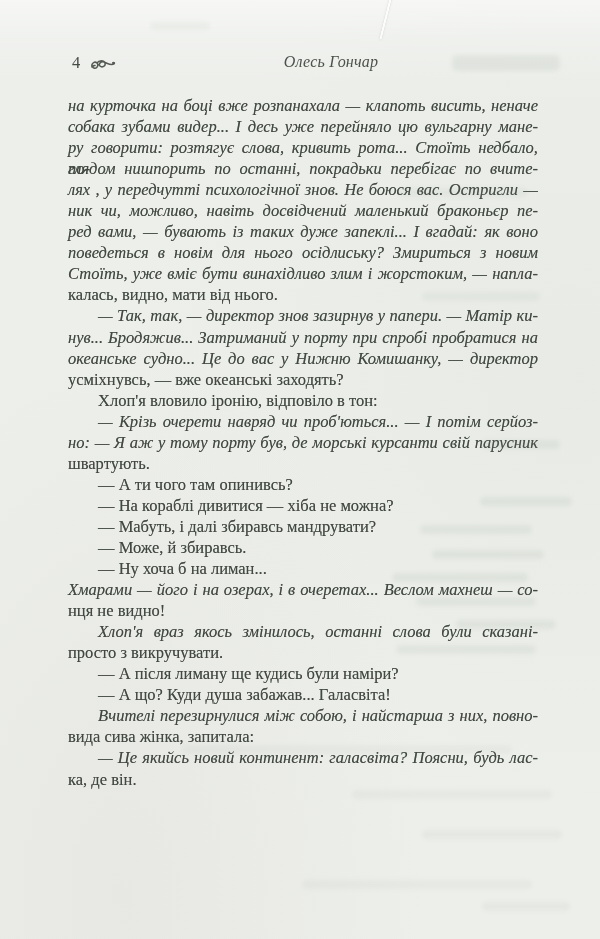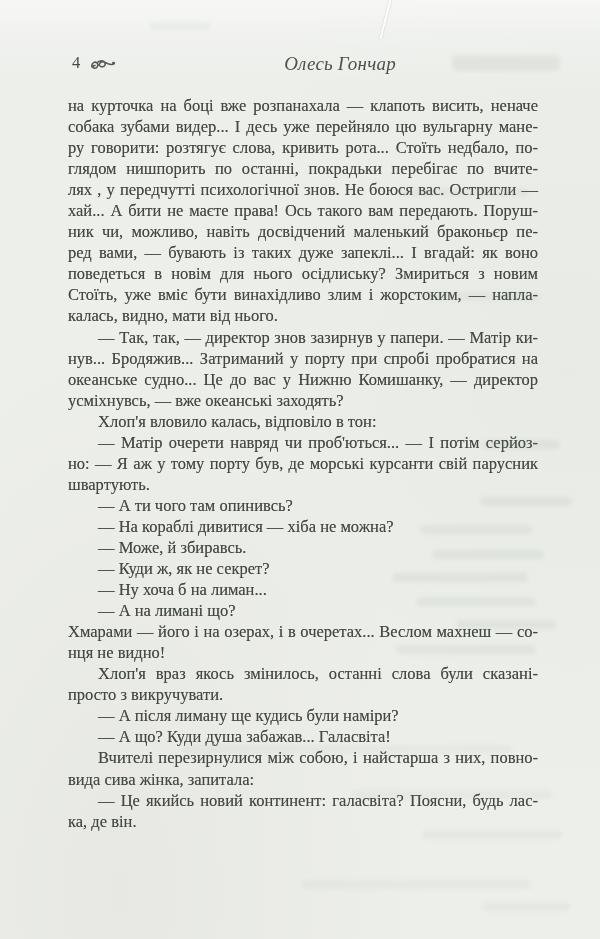--- a/index.html
+++ b/index.html
@@ -36,41 +36,41 @@
     color: #4a504a;
   }
   .page-number {
     position: absolute; left: 72px; top: 1px;
     font-size: 16.5px; color: #464c46;
   }
   .fleuron {
     position: absolute; left: 90px; top: 6px;
   }
   .running-header {
-    position: absolute; left: 340px; top: 1px;
+    position: absolute; left: 331px; top: 1px;
     transform: translateX(-50%);
     font-style: italic;
-    font-size: 19px;
+    font-size: 16px;
     letter-spacing: 0.2px;
     color: #4b514b;
     white-space: nowrap;
   }
   .text-block {
     position: absolute; left: 68px; top: 95px; width: 470px;
     color: #424842;
     text-shadow: 0 0 0.5px rgba(66,72,66,0.55);
   }
   .line {
     height: 21.05px;
     line-height: 21.05px;
     font-size: 16.5px;
     white-space: normal;
     overflow: visible;
   }
-  .line.j { text-align: justify; text-align-last: justify; }
+  .line.j { text-align: justify; text-align-last: justify; font-style: italic; }
   .line.ind { text-indent: 30px; }
 </style>
 </head>
 <body>
 
 <div class="page">
 
   <div class="scratch"></div>
 
   <div class="page-header">
@@ -83,40 +83,38 @@
     </span>
     <span class="running-header">Олесь Гончар</span>
   </div>
 
   <div class="text-block">
       <div class="line j">на курточка на боці вже розпанахала — клапоть висить, неначе</div>
       <div class="line j">собака зубами видер... І десь уже перейняло цю вульгарну мане-</div>
       <div class="line j">ру говорити: розтягує слова, кривить рота... Стоїть недбало, по-</div>
       <div class="line j">глядом нишпорить по останні, покрадьки перебігає по вчите-</div>
       <div class="line j">лях , у передчутті психологічної знов. Не боюся вас. Остригли —</div>
-      <div class="line j">хай... А бити не маєте права! Ось такого вам передають. Поруш-</div>
       <div class="line j">ник чи, можливо, навіть досвідчений маленький браконьєр пе-</div>
       <div class="line j">ред вами, — бувають із таких дуже запеклі... І вгадай: як воно</div>
       <div class="line j">поведеться в новім для нього осідлиську? Змириться з новим</div>
       <div class="line j">Стоїть, уже вміє бути винахідливо злим і жорстоким, — напла-</div>
       <div class="line">калась, видно, мати від нього.</div>
       <div class="line j ind">— Так, так, — директор знов зазирнув у папери. — Матір ки-</div>
       <div class="line j">нув... Бродяжив... Затриманий у порту при спробі пробратися на</div>
       <div class="line j">океанське судно... Це до вас у Нижню Комишанку, — директор</div>
       <div class="line">усміхнувсь, — вже океанські заходять?</div>
-      <div class="line ind">Хлоп'я вловило калась, відповіло в тон:</div>
-      <div class="line j ind">— Матір очерети навряд чи проб'ються... — І потім серйоз-</div>
+      <div class="line ind">Хлоп'я вловило іронію, відповіло в тон:</div>
+      <div class="line j ind">— Крізь очерети навряд чи проб'ються... — І потім серйоз-</div>
       <div class="line j">но: — Я аж у тому порту був, де морські курсанти свій парусник</div>
       <div class="line">швартують.</div>
       <div class="line ind">— А ти чого там опинивсь?</div>
       <div class="line ind">— На кораблі дивитися — хіба не можна?</div>
+      <div class="line ind">— Мабуть, і далі збиравсь мандрувати?</div>
       <div class="line ind">— Може, й збиравсь.</div>
-      <div class="line ind">— Куди ж, як не секрет?</div>
       <div class="line ind">— Ну хоча б на лиман...</div>
-      <div class="line ind">— А на лимані що?</div>
       <div class="line j">Хмарами — його і на озерах, і в очеретах... Веслом махнеш — со-</div>
       <div class="line">нця не видно!</div>
       <div class="line j ind">Хлоп'я враз якось змінилось, останні слова були сказані-</div>
       <div class="line">просто з викручувати.</div>
       <div class="line ind">— А після лиману ще кудись були наміри?</div>
       <div class="line ind">— А що? Куди душа забажав... Галасвіта!</div>
       <div class="line j ind">Вчителі перезирнулися між собою, і найстарша з них, повно-</div>
       <div class="line">вида сива жінка, запитала:</div>
       <div class="line j ind">— Це якийсь новий континент: галасвіта? Поясни, будь лас-</div>
       <div class="line">ка, де він.</div>

